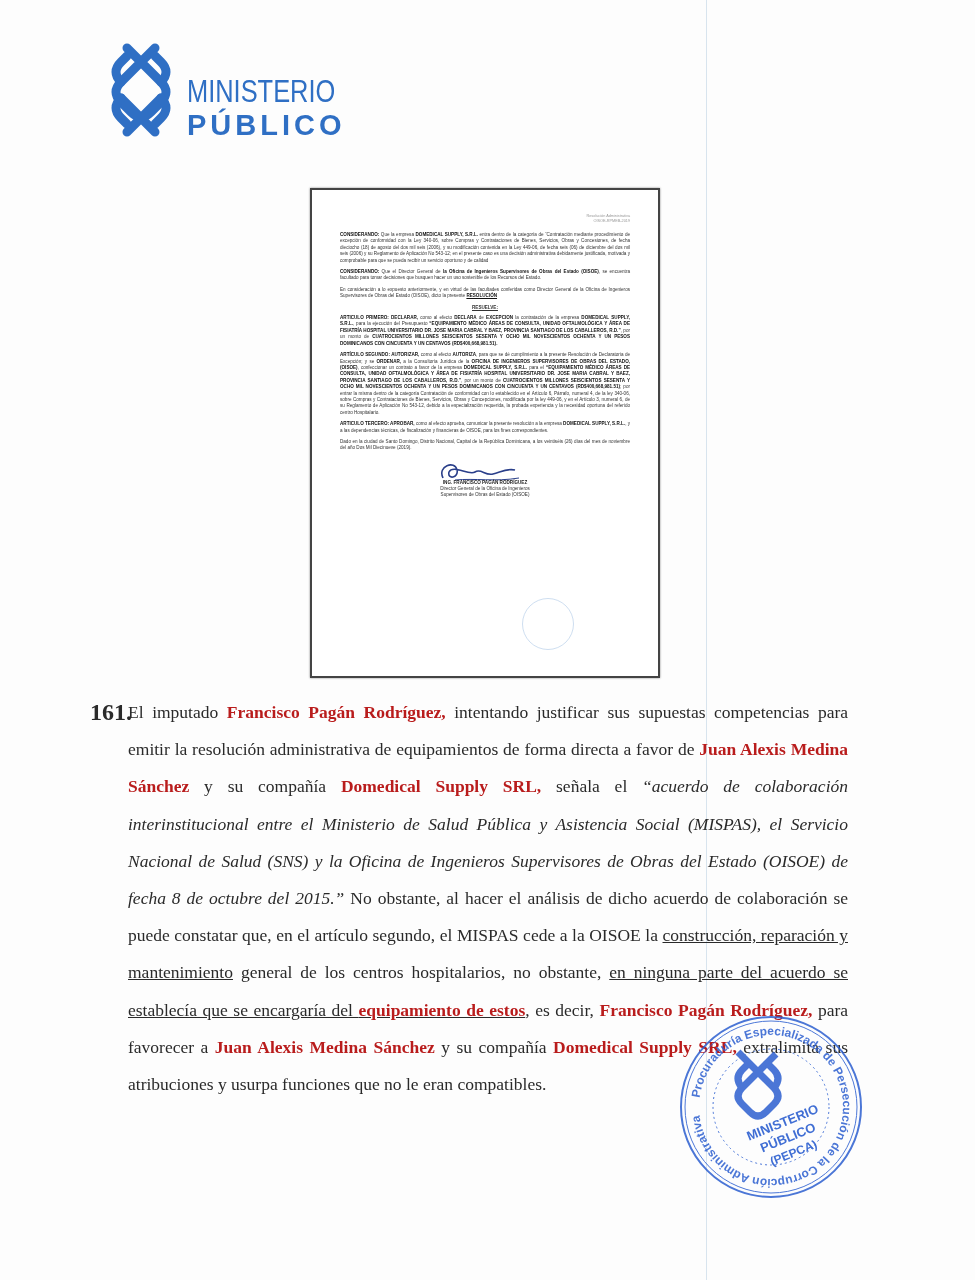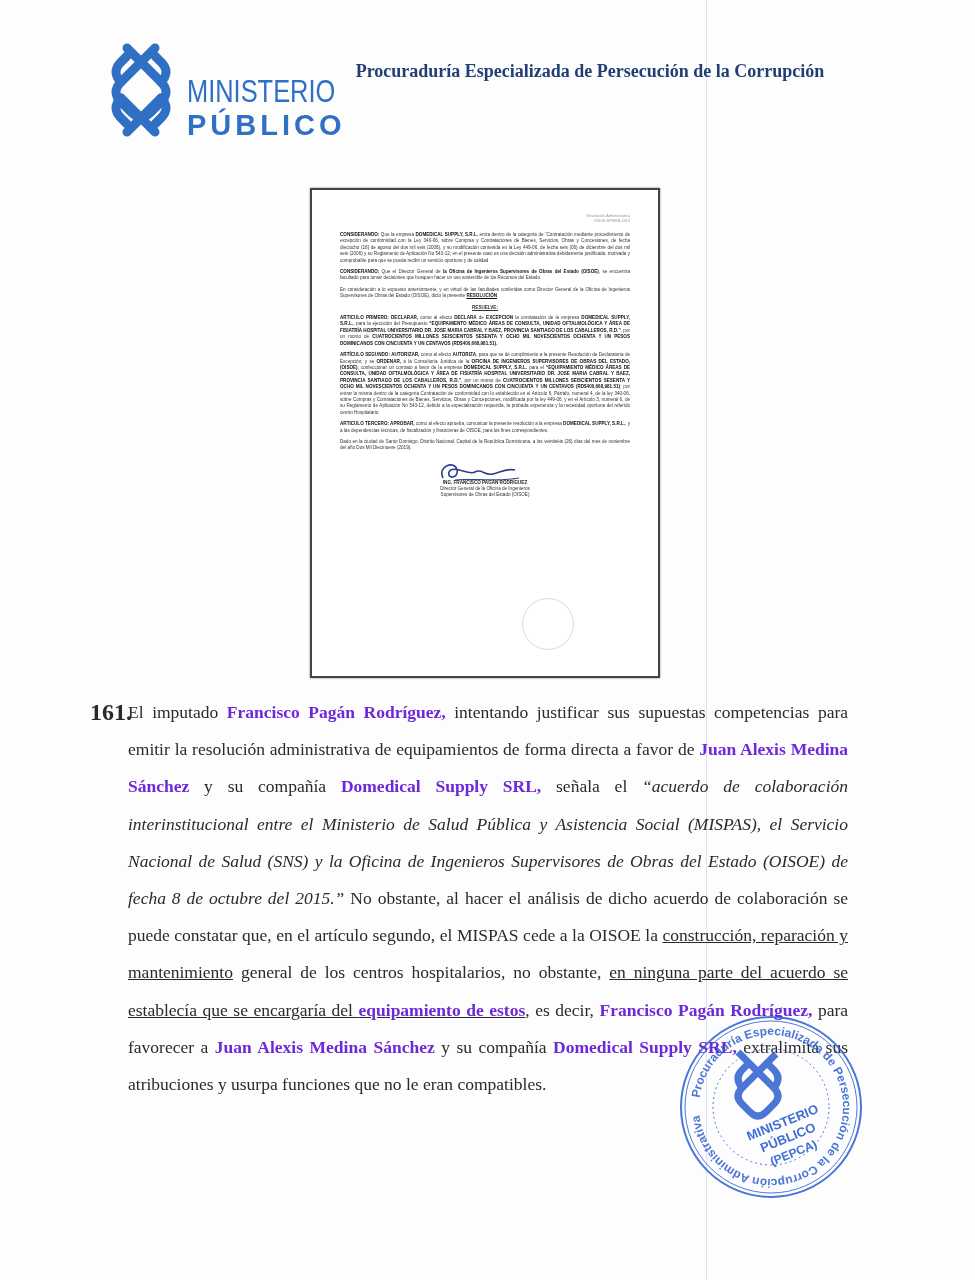--- a/index.html
+++ b/index.html
@@ -28,21 +28,21 @@
   .scan-center { text-align: center; font-weight: bold; text-decoration: underline; margin: 2px 0 4px; }
   .sig-block { text-align: center; margin-top: 6px; position: relative; height: 44px; }
   .sig-name { position: absolute; left: 0; right: 0; top: 22px; font-weight: bold; color: #222; }
   .sig-role { position: absolute; left: 0; right: 0; top: 28px; }
   .sig-role2 { position: absolute; left: 0; right: 0; top: 34px; }
   .sig-svg { position: absolute; left: 95px; top: 0; }
   .stamp-small { position: absolute; left: 210px; top: 408px; width: 50px; height: 50px; border-radius: 50%; border: 1.5px solid #b9d0ea; opacity: 0.7; }
 
   .para { position: absolute; left: 128px; top: 694px; width: 720px; font-size: 17.5px; line-height: 37.2px; text-align: justify; color: #2a2a2a; font-family: "Liberation Serif", serif; }
   .para-num { position: absolute; left: 90px; top: 694px; font-size: 24px; line-height: 37.2px; font-weight: bold; font-family: "Liberation Serif", serif; color: #2a2a2a; }
-  .para b { color: #6d28d9; }
+  .para b { color: #b91c1c; }
   .para i { font-style: italic; }
   .para u { text-decoration: underline; }
 
   .stamp { position: absolute; left: 676px; top: 1012px; width: 190px; height: 190px; }
   .footer { position: absolute; left: 748px; top: 1246px; font-size: 13px; font-family: "Liberation Serif", serif; color: #333; margin-top: 34px; }
   .footer b { font-weight: bold; }
 </style>
 </head>
 <body>
 
@@ -57,21 +57,20 @@
       <path d="M16 58 Q6 68 16 78 L22 84 M56 58 Q66 68 56 78 L50 84"></path>
     </g>
   </svg>
   <div class="logo-text">
     <span class="logo-line1">MINISTERIO</span>
     <span class="logo-line2">PÚBLICO</span>
   </div>
 </div>
 
 <div class="header">
-  <div class="h-title">Procuraduría Especializada de Persecución de la Corrupción</div>
 </div>
 
 <div class="scan">
   <div class="scan-inner">
     <div class="scan-ref">
       <div>Resolución Administrativa</div>
       <div>OISOE-RPMEB-2019</div>
     </div>
     <p><b>CONSIDERANDO:</b><span> Que la empresa </span><b>DOMEDICAL SUPPLY, S.R.L.</b><span> entra dentro de la categoría de “Contratación mediante procedimiento de excepción de conformidad con la Ley 340-06, sobre Compras y Contrataciones de Bienes, Servicios, Obras y Concesiones, de fecha dieciocho (18) de agosto del dos mil seis (2006), y su modificación contenida en la Ley 449-06, de fecha seis (06) de diciembre del dos mil seis (2006) y su Reglamento de Aplicación No 543-12; en el presente caso es una decisión administrativa debidamente justificada, motivada y comprobable para que se pueda recibir un servicio oportuno y de calidad</span></p>
     <p><b>CONSIDERANDO:</b><span> Que el Director General de </span><b>la Oficina de Ingenieros Supervisores de Obras del Estado (OISOE)</b><span>, se encuentra facultado para tomar decisiones que busquen hacer un uso sostenible de los Recursos del Estado.</span></p>

